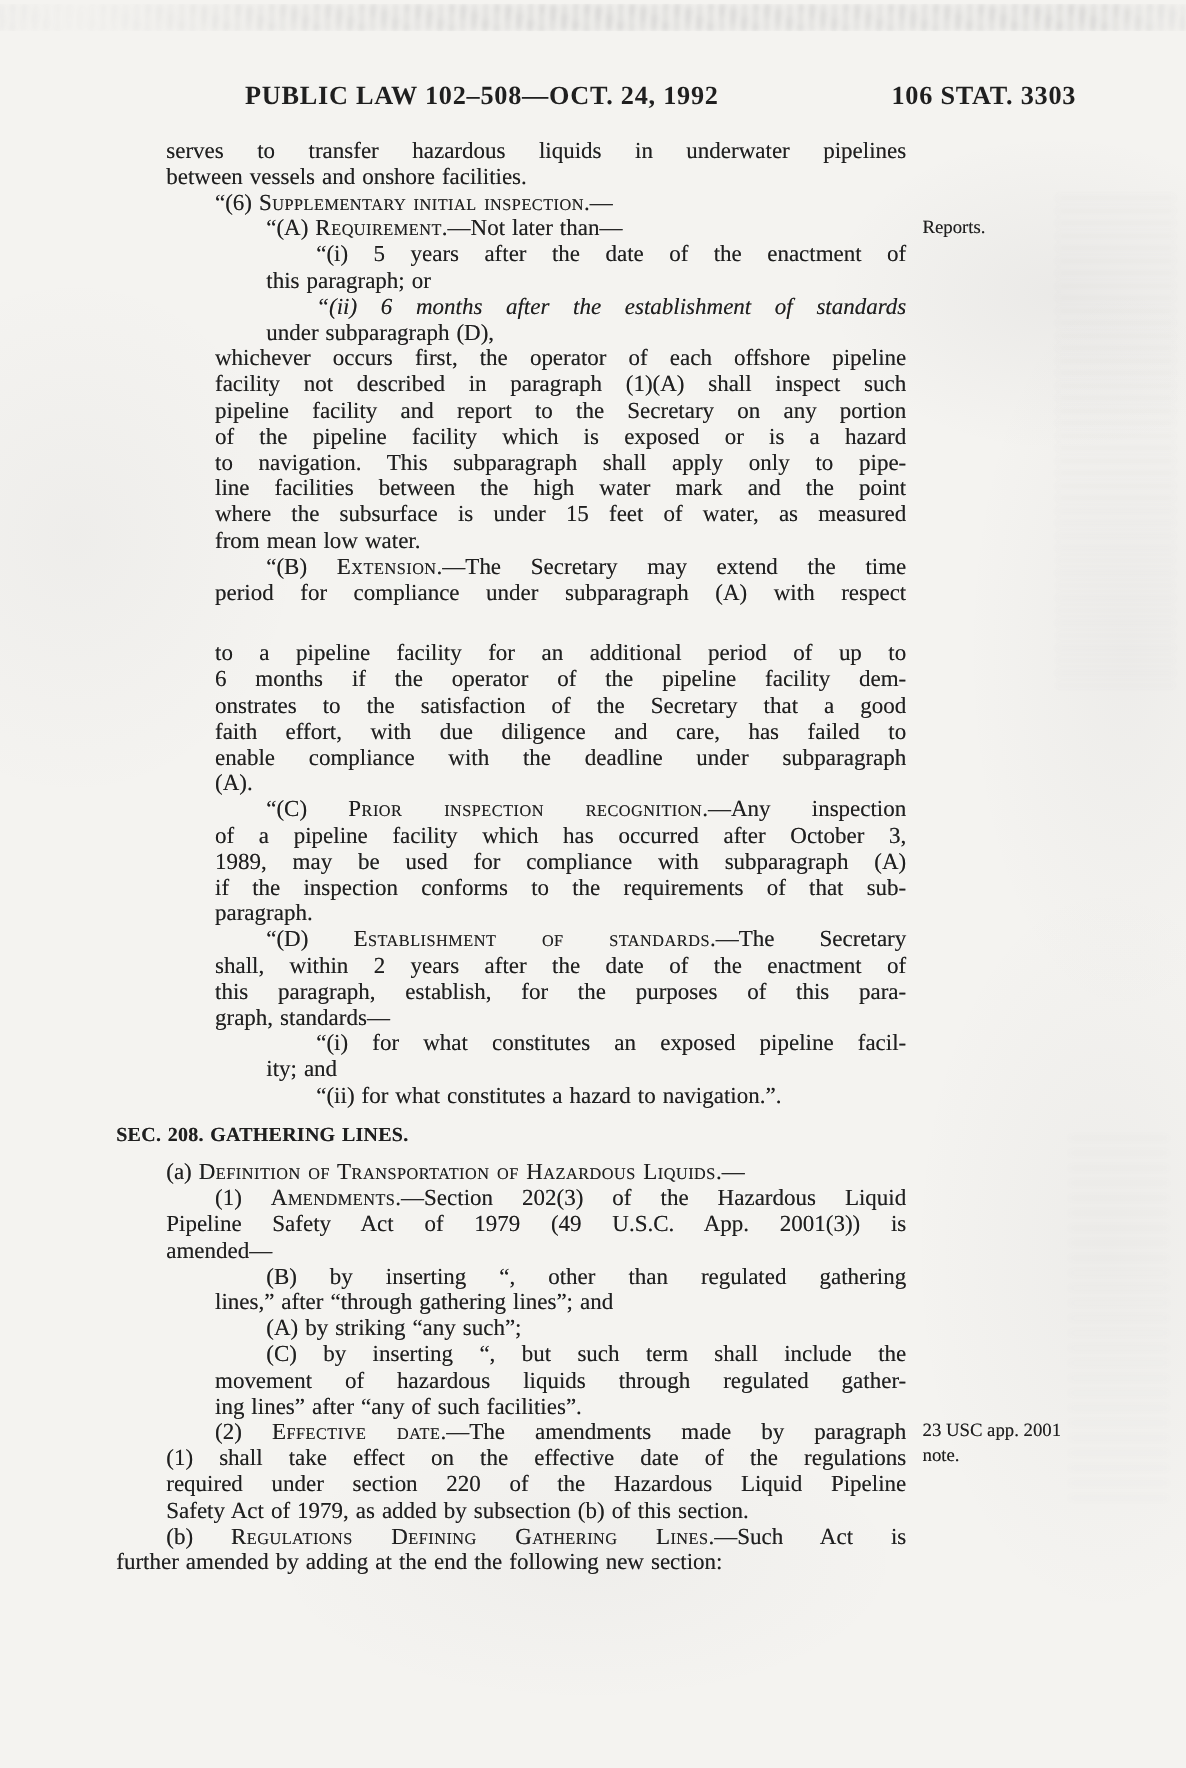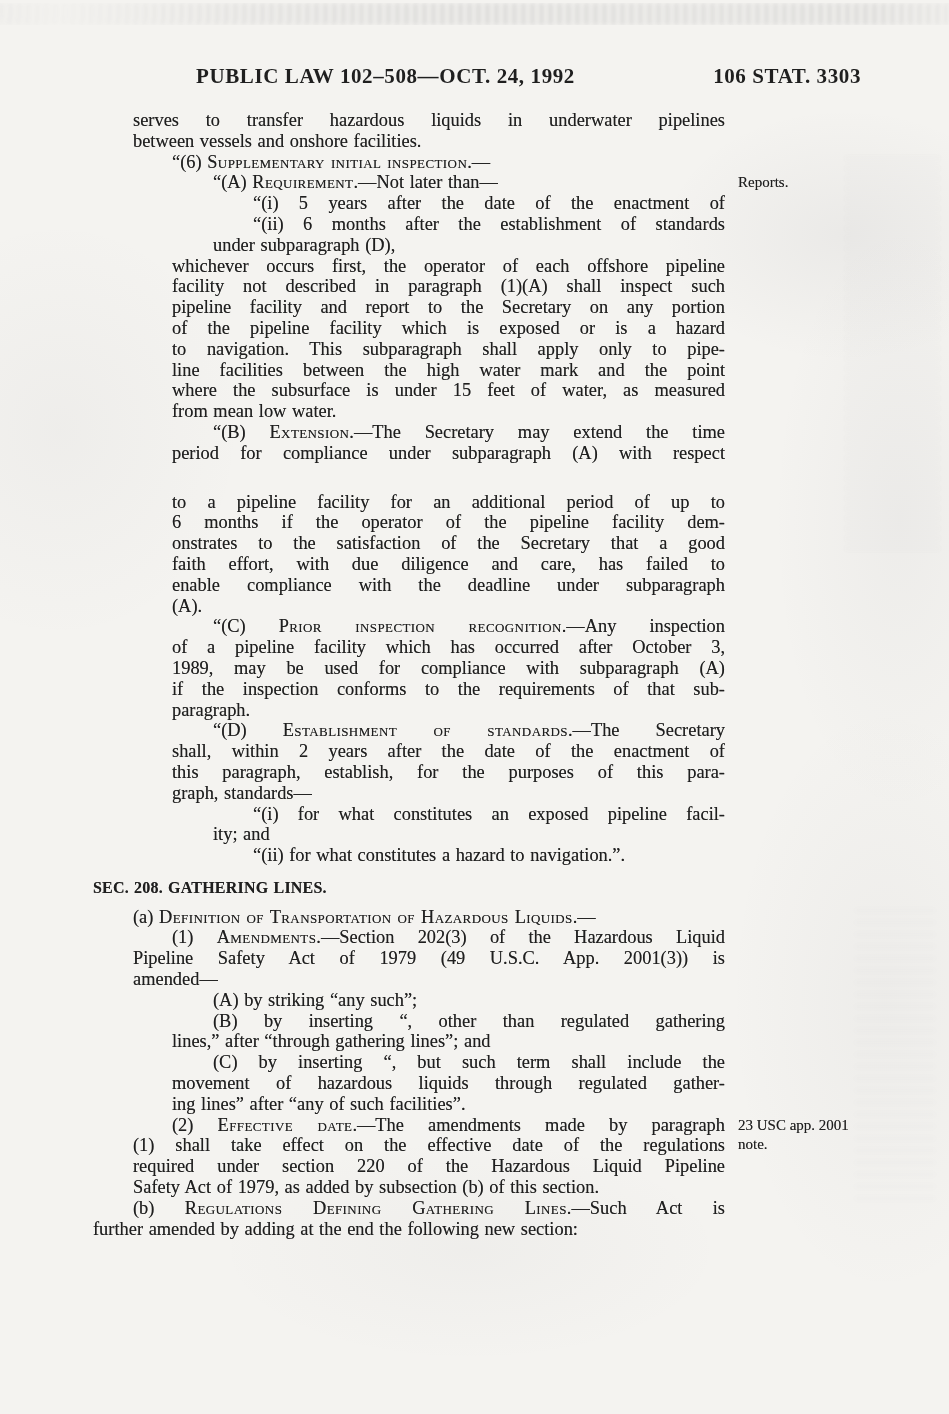--- a/index.html
+++ b/index.html
@@ -145,23 +145,24 @@
         <div class="ln" style="padding-left: 40px;"><span class="rg">between vessels and onshore facilities.</span></div>
       </div>
       <div class="para">
         <div class="ln" style="padding-left: 79px;"><span class="rg">“(6) </span><span class="sc">Supplementary initial inspection</span><span class="rg">.—</span></div>
       </div>
       <div class="para">
         <div class="ln" style="padding-left: 120px;"><span class="rg">“(A) </span><span class="sc">Requirement</span><span class="rg">.—Not later than—</span><span class="note">Reports.</span></div>
       </div>
       <div class="para">
         <div class="ln jl" style="padding-left: 160px;"><span class="rg">“(i) 5 years after the date of the enactment of</span></div>
-      </div>
-      <div class="para">
-        <div class="ln jl" style="padding-left: 160px;"><span class="rg">“(ii) 6 months after the establishment of standards</span></div>
+        <div class="ln" style="padding-left: 120px;"><span class="rg">this paragraph; or</span></div>
+      </div>
+      <div class="para">
+        <div class="ln jl" style="padding-left: 160px; font-style: italic;"><span class="rg">“(ii) 6 months after the establishment of standards</span></div>
         <div class="ln" style="padding-left: 120px;"><span class="rg">under subparagraph (D),</span></div>
       </div>
       <div class="para">
         <div class="ln jl" style="padding-left: 79px;"><span class="rg">whichever occurs first, the operator of each offshore pipeline</span></div>
         <div class="ln jl" style="padding-left: 79px;"><span class="rg">facility not described in paragraph (1)(A) shall inspect such</span></div>
         <div class="ln jl" style="padding-left: 79px;"><span class="rg">pipeline facility and report to the Secretary on any portion</span></div>
         <div class="ln jl" style="padding-left: 79px;"><span class="rg">of the pipeline facility which is exposed or is a hazard</span></div>
         <div class="ln jl" style="padding-left: 79px;"><span class="rg">to navigation. This subparagraph shall apply only to pipe-</span></div>
         <div class="ln jl" style="padding-left: 79px;"><span class="rg">line facilities between the high water mark and the point</span></div>
         <div class="ln jl" style="padding-left: 79px;"><span class="rg">where the subsurface is under 15 feet of water, as measured</span></div>
@@ -202,25 +203,25 @@
       </div>
       <div class="para" style="margin-top: 8px;">
         <div class="ln" style="padding-left: 40px;"><span class="rg">(a) </span><span class="sc">Definition of Transportation of Hazardous Liquids</span><span class="rg">.—</span></div>
       </div>
       <div class="para">
         <div class="ln jl" style="padding-left: 79px;"><span class="rg">(1) </span><span class="sc">Amendments</span><span class="rg">.—Section 202(3) of the Hazardous Liquid</span></div>
         <div class="ln jl" style="padding-left: 40px;"><span class="rg">Pipeline Safety Act of 1979 (49 U.S.C. App. 2001(3)) is</span></div>
         <div class="ln" style="padding-left: 40px;"><span class="rg">amended—</span></div>
       </div>
       <div class="para">
-        <div class="ln" style="padding-left: 120px;"><span class="rg">(A) by striking “any such”;</span></div>
-      </div>
-      <div class="para">
         <div class="ln jl" style="padding-left: 120px;"><span class="rg">(B) by inserting “, other than regulated gathering</span></div>
         <div class="ln" style="padding-left: 79px;"><span class="rg">lines,” after “through gathering lines”; and</span></div>
+      </div>
+      <div class="para">
+        <div class="ln" style="padding-left: 120px;"><span class="rg">(A) by striking “any such”;</span></div>
       </div>
       <div class="para">
         <div class="ln jl" style="padding-left: 120px;"><span class="rg">(C) by inserting “, but such term shall include the</span></div>
         <div class="ln jl" style="padding-left: 79px;"><span class="rg">movement of hazardous liquids through regulated gather-</span></div>
         <div class="ln" style="padding-left: 79px;"><span class="rg">ing lines” after “any of such facilities”.</span></div>
       </div>
       <div class="para">
         <div class="ln jl" style="padding-left: 79px;"><span class="rg">(2) </span><span class="sc">Effective date</span><span class="rg">.—The amendments made by paragraph</span><span class="note">23 USC app. 2001 note.</span></div>
         <div class="ln jl" style="padding-left: 40px;"><span class="rg">(1) shall take effect on the effective date of the regulations</span></div>
         <div class="ln jl" style="padding-left: 40px;"><span class="rg">required under section 220 of the Hazardous Liquid Pipeline</span></div>

